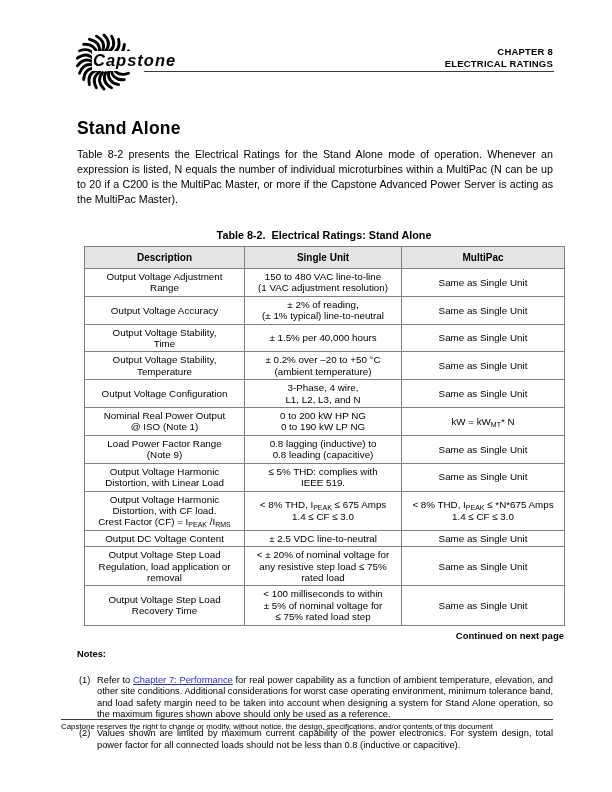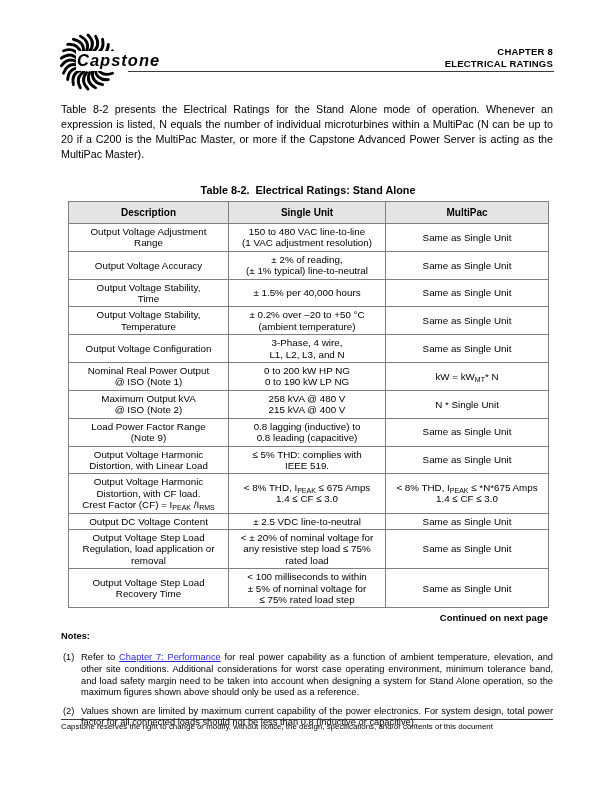--- a/index.html
+++ b/index.html
@@ -4,20 +4,21 @@
 <style>
   * { box-sizing: border-box; }
   html, body { margin: 0; padding: 0; background: #ffffff; }
   .page {
     position: relative;
     width: 612px; height: 792px;
     background: #fff;
     font-family: "Liberation Sans", sans-serif;
     color: #000;
     overflow: hidden;
+    padding-left: 16px;
   }
   
   .header { position: relative; height: 102px; }
   .logo { position: absolute; left: 56px; top: 30px; width: 64px; height: 64px; }
   .swirl { position: absolute; left: 0; top: 0; width: 64px; height: 64px; }
   .logotext {
     position: absolute; left: 20px; top: 21px;
     font-size: 16.5px; font-weight: bold; font-style: italic;
     letter-spacing: 1px; background: #fff; padding: 0 3px 1px 1px;
     white-space: nowrap;
@@ -39,21 +40,21 @@
   .caption { text-align: center; font-weight: bold; font-size: 10.8px; margin-bottom: 5px; margin-top: 22px; }
   table { border-collapse: collapse; width: 480px; table-layout: fixed; }
   th, td { border: 1px solid var(--table-border, #7f7f7f); }
   th { background: var(--header-fill, #e4e4e4); font-size: 10px; padding: 5px 2px; text-align: center; }
   td { font-size: 9.8px; line-height: 11.4px; padding: 2px 3px; text-align: center; vertical-align: middle; }
   td .cl { display: block; }
   sub { font-size: 7px; line-height: 0; vertical-align: -1.5px; }
   .continued { text-align: right; font-weight: bold; font-size: 9.5px; margin-top: 4px; }
   
   .notes { margin-top: 8px; font-size: 9.3px; }
-  .notes-label { font-weight: bold; margin-bottom: 11px; }
+  .notes-label { font-weight: bold; margin-bottom: 16px; }
   .note { display: flex; margin-bottom: 7px; }
   .nnum { width: 18px; flex: none; margin-left: 2px; }
   .ntext { flex: 1; text-align: justify; line-height: 11.6px; }
   .doclink { color: var(--link-color, #2b2bd6); cursor: pointer; }
   
   .footer { position: absolute; left: 61px; right: 59px; top: 719px; }
   .frule { border-top: 1.6px solid var(--rule-color, #3a3a3a); margin-bottom: 2px; }
   .frow { display: flex; justify-content: space-between; font-weight: bold; font-size: 9.6px; }
   .fdisc { text-align: left; font-size: 7.9px; line-height: 10px; margin-top: 2px; }
 </style>
@@ -93,20 +94,21 @@
       <span class="logotext">Capstone</span>
     </div>
     <div class="chapter">
       <div>CHAPTER 8</div>
       <div>ELECTRICAL RATINGS</div>
     </div>
     <div class="hrule"></div>
   </div>
 
   <div class="content">
+    <h1>Stand Alone</h1>
     <p class="intro">Table 8-2 presents the Electrical Ratings for the Stand Alone mode of operation. Whenever an expression is listed, N equals the number of individual microturbines within a MultiPac (N can be up to 20 if a C200 is the MultiPac Master, or more if the Capstone Advanced Power Server is acting as the MultiPac Master).</p>
 
     <div class="tablewrap">
       <div class="caption">Table 8-2.&nbsp; Electrical Ratings: Stand Alone</div>
       <table>
         <colgroup>
             <col style="width:160px">
             <col style="width:157px">
             <col style="width:163px">
           </colgroup>
@@ -188,33 +190,20 @@
               <td>
                 <div class="cl">0 to 200 kW HP NG</div>
                 <div class="cl">0 to 190 kW LP NG</div>
               </td>
               <td>
                 <div class="cl">kW = kW<sub>MT</sub>* N</div>
               </td>
             </tr>
             <tr>
               <td>
-                <div class="cl">Maximum Output kVA</div>
-                <div class="cl">@ ISO (Note 2)</div>
-              </td>
-              <td>
-                <div class="cl">258 kVA @ 480 V</div>
-                <div class="cl">215 kVA @ 400 V</div>
-              </td>
-              <td>
-                <div class="cl">N * Single Unit</div>
-              </td>
-            </tr>
-            <tr>
-              <td>
                 <div class="cl">Load Power Factor Range</div>
                 <div class="cl">(Note 9)</div>
               </td>
               <td>
                 <div class="cl">0.8 lagging (inductive) to</div>
                 <div class="cl">0.8 leading (capacitive)</div>
               </td>
               <td>
                 <div class="cl">Same as Single Unit</div>
               </td>

